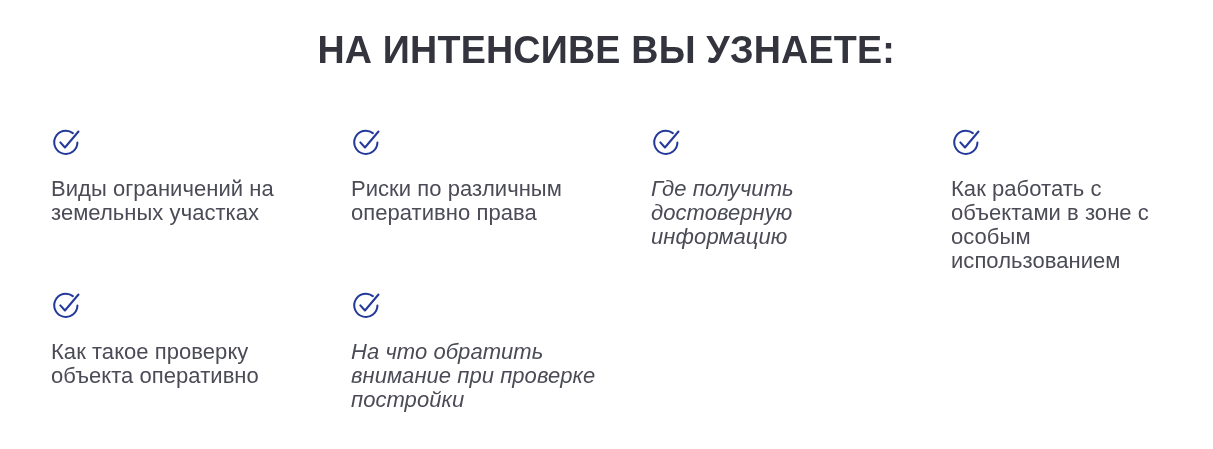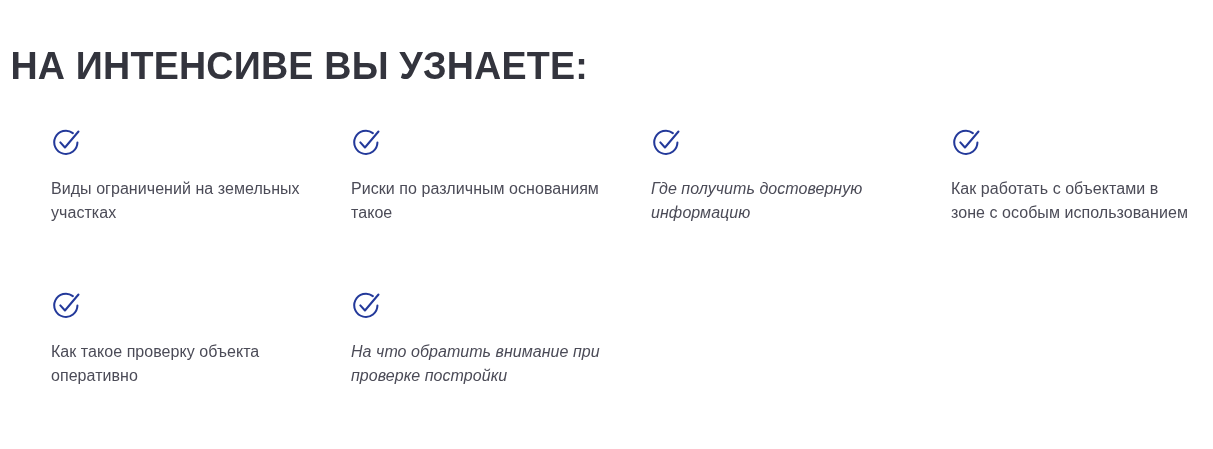--- a/index.html
+++ b/index.html
@@ -22,22 +22,21 @@
     height: 449px;
     background: #ffffff;
   }
 
   
   .heading-wrap {
     position: absolute;
     left: 0;
     top: 27px;
     width: 1213px;
-    text-align: left;
-    margin-top: 16px;
+    text-align: center;
   }
   .heading {
     display: inline-block;
     margin: 0;
     font-family: "Liberation Sans", "DejaVu Sans", sans-serif;
     font-size: 39px;
     line-height: 46px;
     font-weight: 700;
     letter-spacing: 0.2px;
     color: #33343d;
@@ -74,21 +73,21 @@
     display: block;
     width: 29px;
     height: 29px;
     overflow: visible;
   }
 
   .feature-text {
     display: block;
     margin-top: 20px;
     font-family: "Liberation Sans", "DejaVu Sans", sans-serif;
-    font-size: 16px;
+    font-size: 22px;
     line-height: 24px;
     font-weight: 400;
     color: #4b4b57;
     letter-spacing: 0.05px;
     max-width: 272px;
   }
 
   
   .features .feature:nth-child(4n) .feature-text,
   .features .feature:nth-child(4n) { max-width: 252px; }
@@ -119,21 +118,21 @@
       <span class="feature-text">Виды ограничений на земельных участках</span>
     </div>
 
     <div class="feature col2">
       <span class="feature-icon">
         <svg viewBox="0 0 30 30" xmlns="http://www.w3.org/2000/svg" aria-hidden="true">
           <path d="M21.6 5.3 A12 12 0 1 0 26.3 15" fill="none" stroke="#23399a" stroke-width="2.1" stroke-linecap="round"></path>
           <path d="M8.6 14.9 L13.4 20.2 L27.4 3.6" fill="none" stroke="#23399a" stroke-width="2.1" stroke-linecap="round" stroke-linejoin="round"></path>
         </svg>
       </span>
-      <span class="feature-text">Риски по различным основаниям такое</span>
+      <span class="feature-text">Риски по различным оперативно права</span>
     </div>
 
     <div class="feature col3">
       <span class="feature-icon">
         <svg viewBox="0 0 30 30" xmlns="http://www.w3.org/2000/svg" aria-hidden="true">
           <path d="M21.6 5.3 A12 12 0 1 0 26.3 15" fill="none" stroke="#23399a" stroke-width="2.1" stroke-linecap="round"></path>
           <path d="M8.6 14.9 L13.4 20.2 L27.4 3.6" fill="none" stroke="#23399a" stroke-width="2.1" stroke-linecap="round" stroke-linejoin="round"></path>
         </svg>
       </span>
       <span class="feature-text">Где получить достоверную информацию</span>

